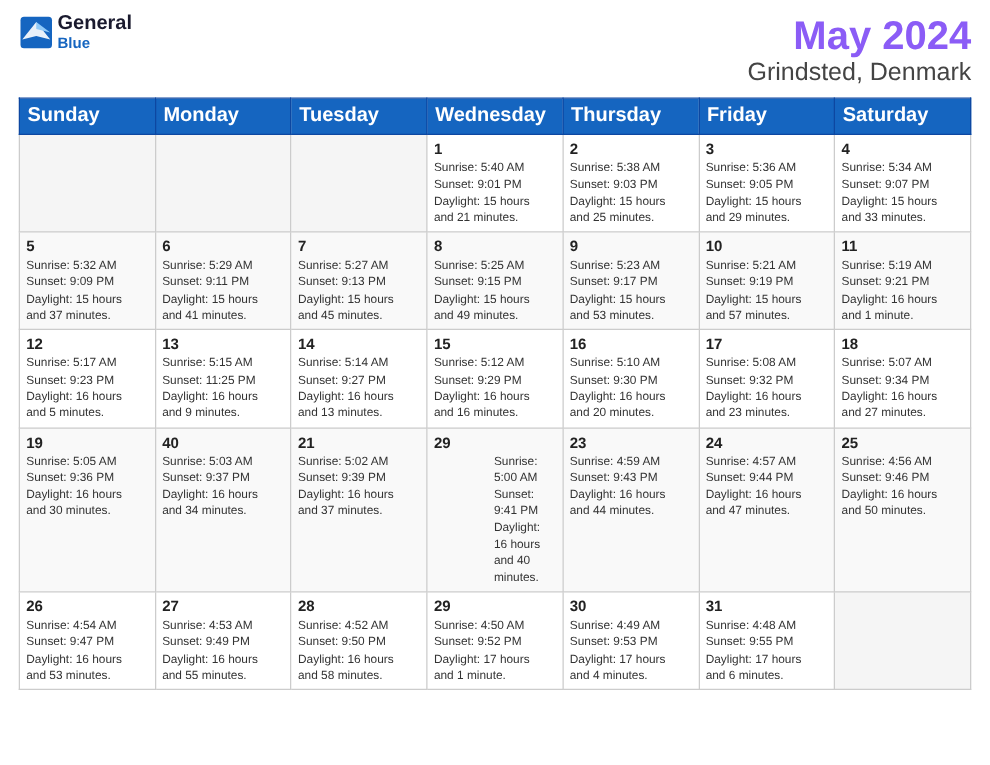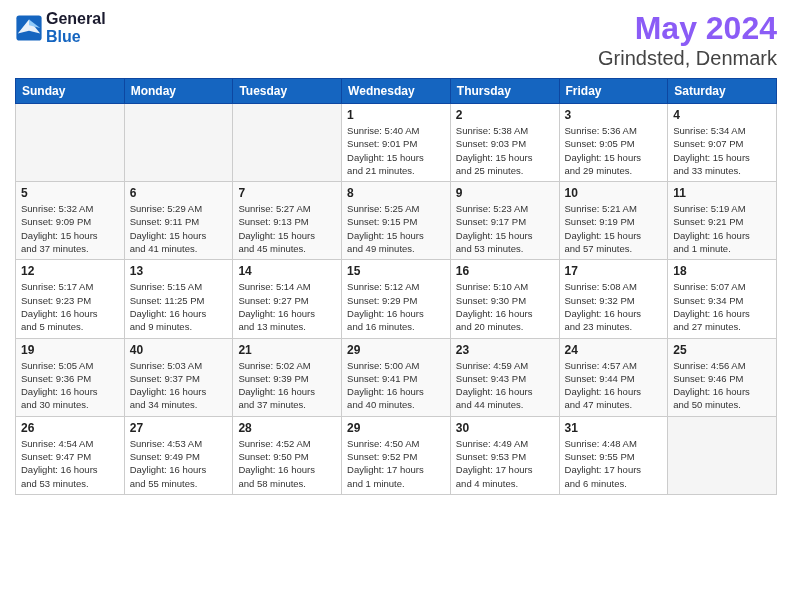--- a/index.html
+++ b/index.html
@@ -43,21 +43,21 @@
       color: #444;
     }
     .calendar {
       width: 100%;
       border-collapse: collapse;
       table-layout: fixed;
     }
     .calendar th {
       background-color: #1565c0;
       color: #fff;
-      font-size: 12px;
+      font-size: 16px;
       font-weight: bold;
       text-align: left;
       padding: 5px 6px;
       border: 1px solid #0d47a1;
     }
     .calendar td {
       border: 1px solid #ccc;
       vertical-align: top;
       padding: 4px 5px;
       width: calc(100% / 7);
@@ -87,21 +87,21 @@
 <div class="page">
   <div class="header">
     <div class="logo">
       <svg class="logo-icon" viewBox="0 0 40 40">
         <rect x="2" y="2" width="36" height="36" rx="4" fill="#1565c0"></rect>
         <polygon points="20,8 36,28 20,24 4,28" fill="white" opacity="0.9"></polygon>
         <polygon points="20,8 36,20 20,16" fill="#90caf9"></polygon>
       </svg>
       <div>
         <div style="font-size:16px;font-weight:bold;color:#1a1a2e;line-height:1.15;">General</div>
-        <div style="font-size:16px;font-weight:bold;color:#1565c0;line-height:1.15;">Blue</div>
+        <div style="font-size:12px;font-weight:bold;color:#1565c0;line-height:1.15;">Blue</div>
       </div>
     </div>
     <div class="title-block">
       <div class="month-title">May 2024</div>
       <div class="location">Grindsted, Denmark</div>
     </div>
   </div>
 
   <table class="calendar">
     <thead>
@@ -268,21 +268,21 @@
           </td>
           <td>
             <div class="day-number">21</div>
             <div class="day-info" style="white-space: pre-line;">Sunrise: 5:02 AM
 Sunset: 9:39 PM
 Daylight: 16 hours
 and 37 minutes.</div>
           </td>
           <td>
             <div class="day-number">29</div>
-            <div class="day-info" style="white-space: pre-line;">Sunrise: 5:00 AM
+            <div class="day-info" style="white-space: pre-line; margin-left: 48px;">Sunrise: 5:00 AM
 Sunset: 9:41 PM
 Daylight: 16 hours
 and 40 minutes.</div>
           </td>
           <td>
             <div class="day-number">23</div>
             <div class="day-info" style="white-space: pre-line;">Sunrise: 4:59 AM
 Sunset: 9:43 PM
 Daylight: 16 hours
 and 44 minutes.</div>

